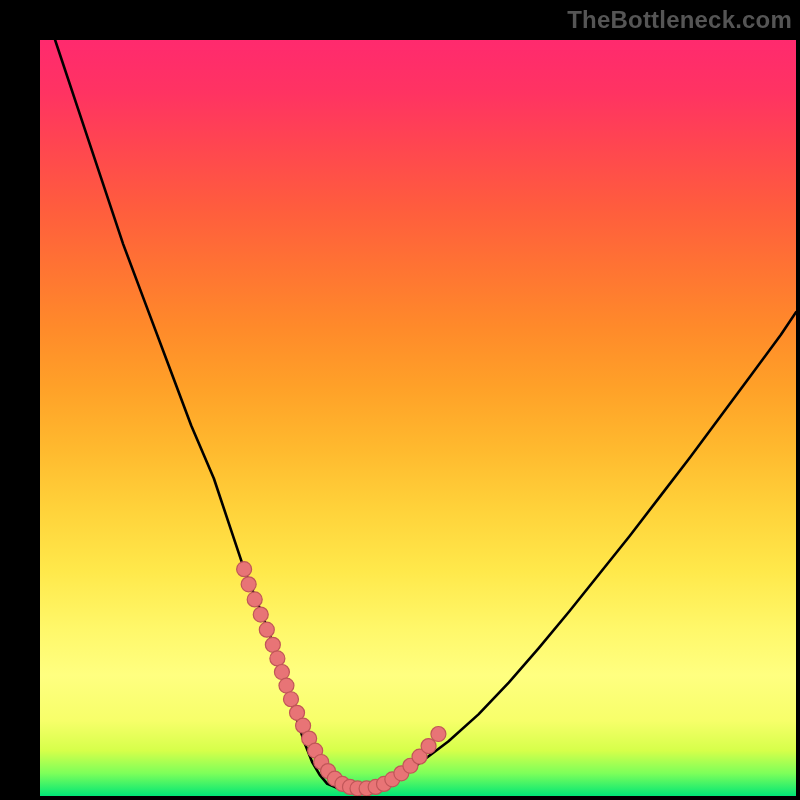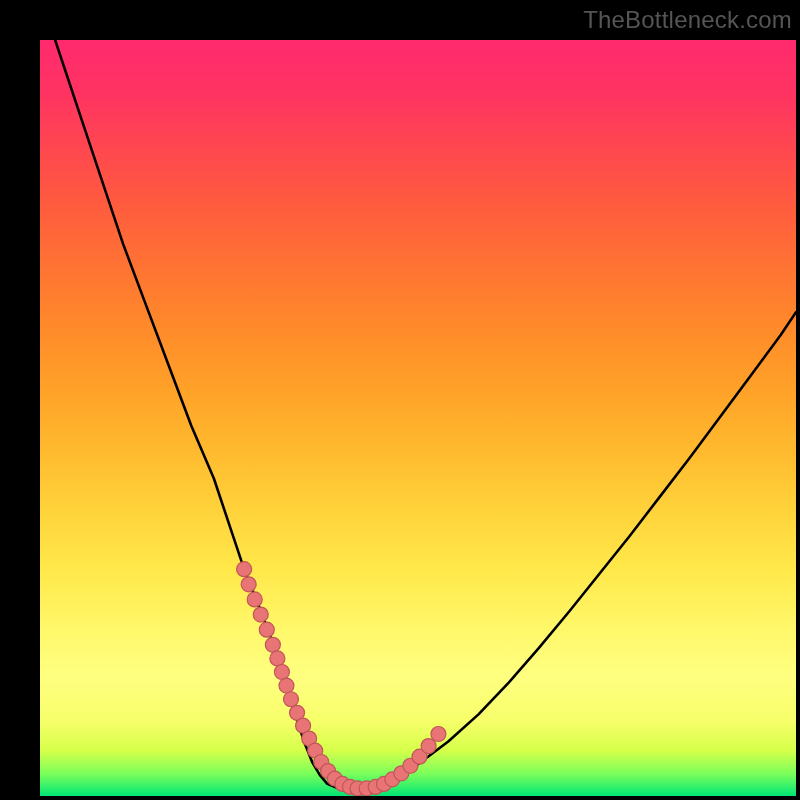--- a/index.html
+++ b/index.html
@@ -43,21 +43,21 @@
       #ff3362 93%,
       #ff2a6e 100%
     );
     overflow: hidden;
   }
   .watermark {
     position: absolute;
     top: 6px;
     right: 8px;
     font-size: 24px;
-    font-weight: 400;
+    font-weight: 700;
     color: #555;
     letter-spacing: 0.2px;
     user-select: none;
   }
   svg.curve {
     position: absolute;
     left: 0;
     top: 0;
     width: 756px;
     height: 756px;

